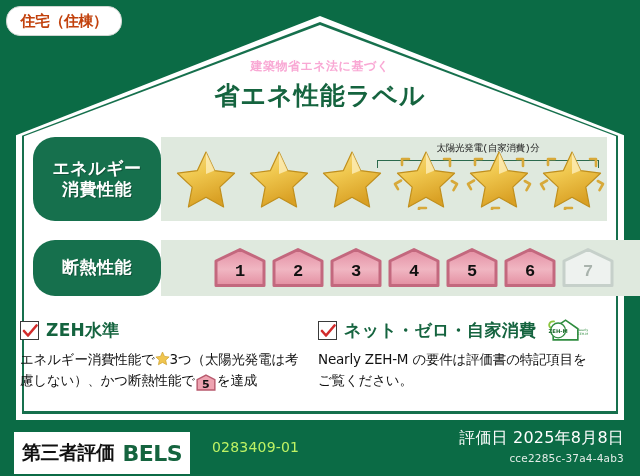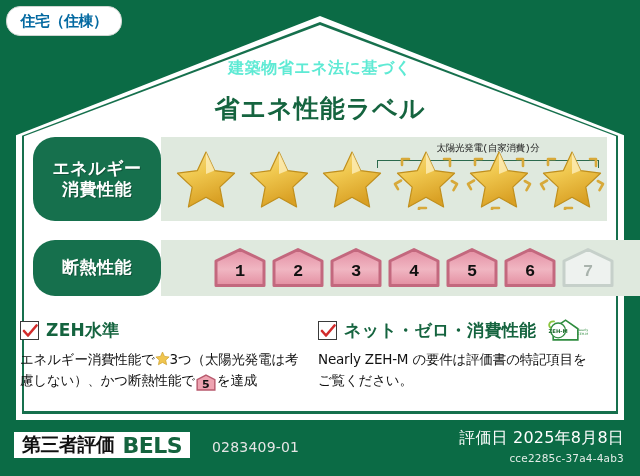--- a/index.html
+++ b/index.html
@@ -46,46 +46,46 @@
     background: #ffffff;
     border: 1px solid #cfd6d2;
     display: flex;
     align-items: center;
     justify-content: center;
     z-index: 6;
   }
   #chip-housing {
     left: 6px; top: 6px;
     width: 116px; height: 30px;
-    font-size: 15px; font-weight: 700; color: #0369a1;
+    font-size: 15px; font-weight: 700; color: #c2410c;
     letter-spacing: -0.5px;
     border-radius: 14px;
   }
   #chip-renewable {
     right: 6px; top: 6px;
     width: 160px; height: 30px;
     gap: 6px;
     padding: 0 8px;
     font-size: 15px; font-weight: 700; color: #111;
     letter-spacing: -0.5px;
   }
   .sun-icon { width: 24px; height: 22px; flex: 0 0 auto; }
 
   
   .title-wrap {
     position: absolute;
     left: 0; top: 58px; width: 640px;
     text-align: center; z-index: 5;
   }
   .title-sub {
-    font-size: 16px; font-weight: 700; color: #5eead4;
+    font-size: 12px; font-weight: 700; color: #f9a8d4;
     letter-spacing: 0.5px;
   }
   .title-main {
-    margin-top: 13px;
+    margin-top: 4px;
     font-size: 25px; font-weight: 700; color: #15643f;
     letter-spacing: 1px;
   }
 
   
   .row {
     position: absolute;
     display: flex;
     align-items: stretch;
     z-index: 5;
@@ -208,29 +208,29 @@
 
   
   .footer {
     position: absolute;
     left: 0; bottom: 0; width: 640px; height: 56px;
     z-index: 7;
     color: #fff;
   }
   .bels-box {
     position: absolute; left: 14px; top: 12px;
-    height: 26px; padding: 0 8px;
+    height: 42px; padding: 0 8px;
     background: #fff;
     display: flex; align-items: center; gap: 8px;
   }
   .bels-jp { font-size: 19px; font-weight: 700; color: #111; letter-spacing: -0.5px; }
   .bels-en { font-size: 22px; font-weight: 700; color: #15643f; letter-spacing: -0.5px; }
   .bels-num {
     position: absolute; left: 212px; top: 19px;
-    font-size: 14px; color: #e5e5e5; letter-spacing: 0.2px;
+    font-size: 14px; color: #bef264; letter-spacing: 0.2px;
   }
   .eval-date {
     position: absolute; right: 16px; top: 8px;
     text-align: right;
   }
   .eval-date .d-line { font-size: 16px; color: #fff; letter-spacing: 0.2px; }
   .eval-date .d-id { font-size: 10.5px; color: #e3ece7; margin-top: 3px; letter-spacing: 0.2px; }
 </style>
 </head>
 <body>
@@ -513,21 +513,21 @@
             </svg><i>5</i></span><span>を達成</span></div>
     </div>
 
     <div class="note">
       <div class="note-head">
         <span class="check-box">
           <svg viewBox="0 0 16 16" width="16" height="16">
             <path d="M2 8 L6 12.5 L14.5 2.5" fill="none" stroke="#d22b2b" stroke-width="2.6" stroke-linecap="round" stroke-linejoin="round"></path>
           </svg>
         </span>
-        <span class="note-title">ネット・ゼロ・消費性能</span>
+        <span class="note-title">ネット・ゼロ・自家消費</span>
         <span class="zehm-logo">
           <svg viewBox="0 0 56 30" width="46" height="26">
             <path d="M10 13.5 L25 3 L40 13.5 L40 27 L10 27 Z" fill="#fff" stroke="#2f8c3f" stroke-width="2"></path>
             <path d="M9 13 C3 12 4 4 11 4.5" fill="none" stroke="#8cc63f" stroke-width="2.2" stroke-linecap="round"></path>
             <circle cx="16" cy="15.5" r="9" fill="#fff" stroke="#2f8c3f" stroke-width="1.6"></circle>
             <text x="16" y="18.2" font-size="6.4" font-weight="bold" fill="#1f6b2e" text-anchor="middle" font-family="DejaVu Sans, sans-serif">ZEH-M</text>
             <text x="46" y="16" font-size="4" fill="#2f8c3f" text-anchor="middle" font-family="DejaVu Sans, sans-serif">Nearly</text>
             <text x="46" y="21" font-size="4" fill="#2f8c3f" text-anchor="middle" font-family="DejaVu Sans, sans-serif">ZEH-M</text>
           </svg>
         </span>

